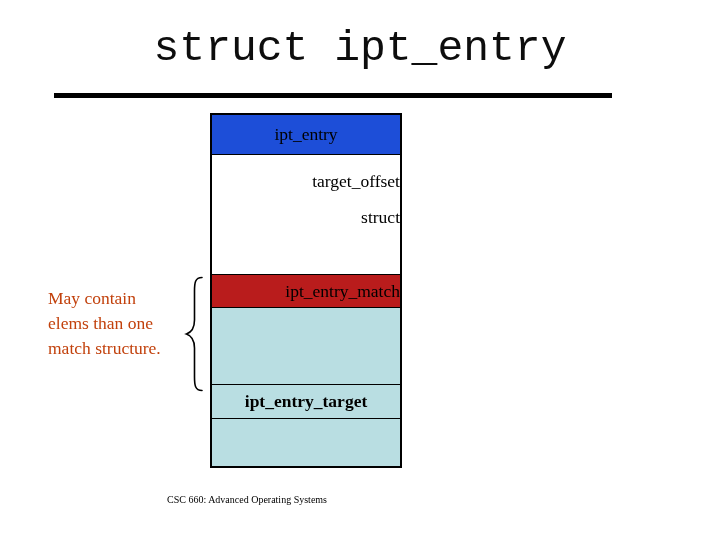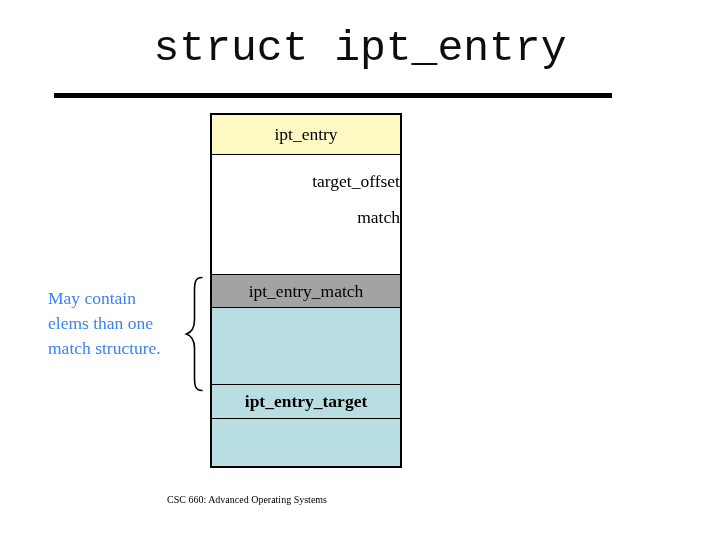--- a/index.html
+++ b/index.html
@@ -75,21 +75,21 @@
   }
 
   
   .note {
     position: absolute;
     left: 48px;
     top: 286px;
     width: 150px;
     font-size: 17.5px;
     line-height: 25px;
-    color: #3b82f6;
+    color: #c2410c;
   }
   .brace {
     position: absolute;
     left: 183px;
     top: 276px;
     width: 24px;
     height: 116px;
   }
 
   
@@ -109,28 +109,28 @@
 </style>
 </head>
 <body>
 
 <div class="slide">
 
   <div class="title">struct ipt_entry</div>
   <div class="title-rule"></div>
 
   <div class="struct-table">
-    <div class="cell teal label-center row-header" style="background: #fef9c3;">
+    <div class="cell teal label-center row-header" style="background: #1d4ed8;">
       <span>ipt_entry</span>
     </div>
     <div class="cell row-fields">
       <div class="field">target_offset</div>
-      <div class="field">match</div>
+      <div class="field">struct</div>
     </div>
-    <div class="cell teal label-center row-match" style="background: #a3a3a3;">
+    <div class="cell teal label-center row-match" style="background: #b91c1c; justify-content: flex-end;">
       <span>ipt_entry_match</span>
     </div>
     <div class="cell teal row-match-e" style="background: rgb(185, 222, 226);"></div>
     <div class="cell teal label-center row-target" style="background: rgb(185, 222, 226); font-weight: bold;">
       <span>ipt_entry_target</span>
     </div>
     <div class="cell teal row-target-e" style="background: rgb(185, 222, 226);"></div>
   </div>
 
   <div class="note">

